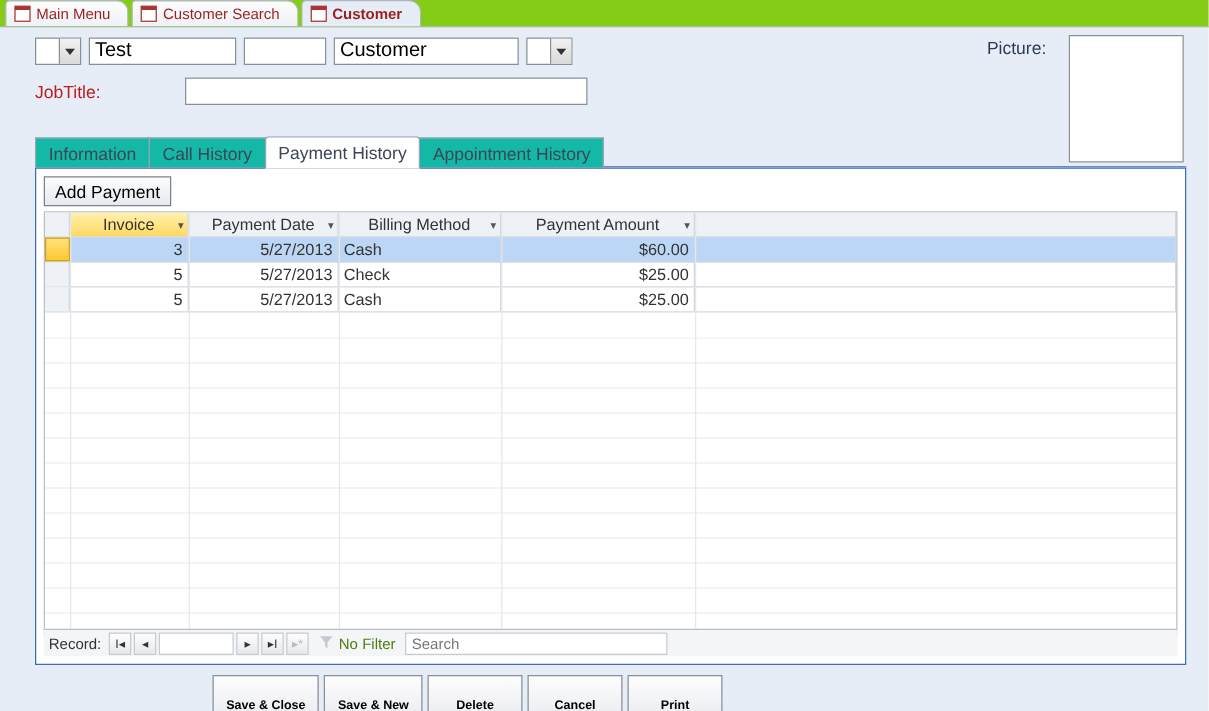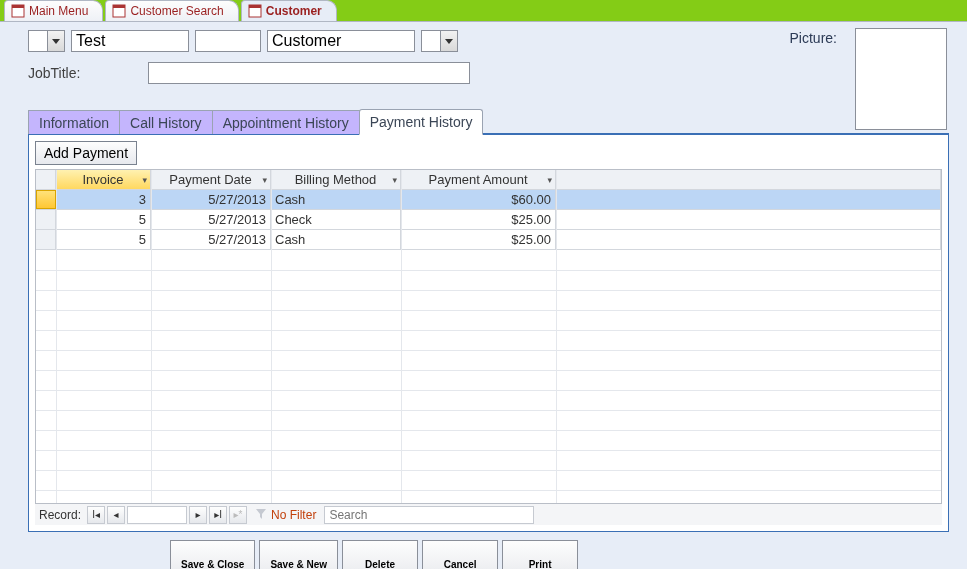--- a/index.html
+++ b/index.html
@@ -96,21 +96,21 @@
     outline: none;
   }
   .jobtitle-row {
     display: flex;
     align-items: center;
     margin-top: 10px;
   }
   .jobtitle-row label {
     width: 120px;
     font-size: 14px;
-    color: #404040;
+    color: #b91c1c;
   }
 
   .picture-label {
     position: absolute;
     right: 130px;
     top: 8px;
     font-size: 14px;
     color: #2b3a55;
   }
   .picture-box {
@@ -131,21 +131,21 @@
   }
   .inner-tabs {
     display: flex;
     align-items: flex-end;
     position: relative;
   }
   .inner-tab {
     padding: 4px 10px;
     border: 1px solid #9aa3b2;
     border-bottom: none;
-    background: #c4b5fd;
+    background: #14b8a6;
     color: #3b4656;
     font-size: 14px;
     cursor: pointer;
     position: relative;
     top: 1px;
   }
   .inner-tab + .inner-tab { margin-left: -1px; }
   .inner-tab.active {
     background: #fff;
     border-bottom: 1px solid #fff;
@@ -275,21 +275,21 @@
     display: flex; align-items:center; justify-content:center;
     font-size: 10px; cursor: pointer;
   }
   .rec-box {
     width: 60px; height: 18px;
     border: 1px solid #c6cad1;
     background: #fff;
   }
   .nofilter {
     display: flex; align-items:flex-start;
-    color: #c2410c;
+    color: #4d7c0f;
     margin: 0 6px;
     gap: 4px;
   }
   .search-box {
     height: 18px; width: 210px;
     border: 1px solid #c6cad1;
     padding: 0 4px;
     font-size: 12px;
     color: #b91c1c;
     outline: none;
@@ -372,22 +372,22 @@
   </div>
 
   <div class="picture-label">Picture:</div>
   <div class="picture-box"></div>
 </div>
 
 <div class="tab-section">
   <div class="inner-tabs">
     <div class="inner-tab"><span>Information</span></div>
     <div class="inner-tab"><span>Call History</span></div>
+    <div class="inner-tab active"><span>Payment History</span></div>
     <div class="inner-tab"><span>Appointment History</span></div>
-    <div class="inner-tab active"><span>Payment History</span></div>
     <div class="inner-tab-line"></div>
   </div>
 
   <div class="tab-panel">
     <button class="add-payment">Add Payment</button>
 
     <div class="datasheet">
       <div class="ds-header">
         <div class="ds-sel"></div>
         <div class="ds-cell col-invoice active-col" style="justify-content:center">

